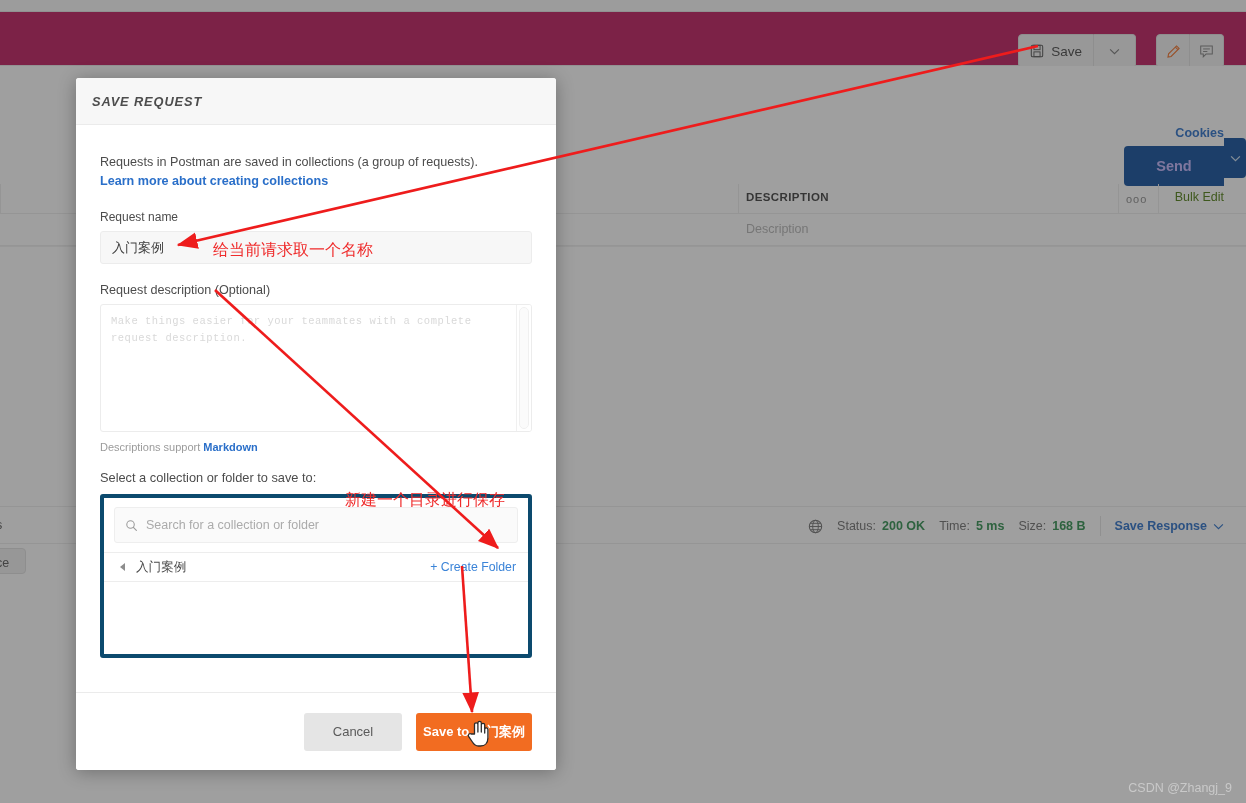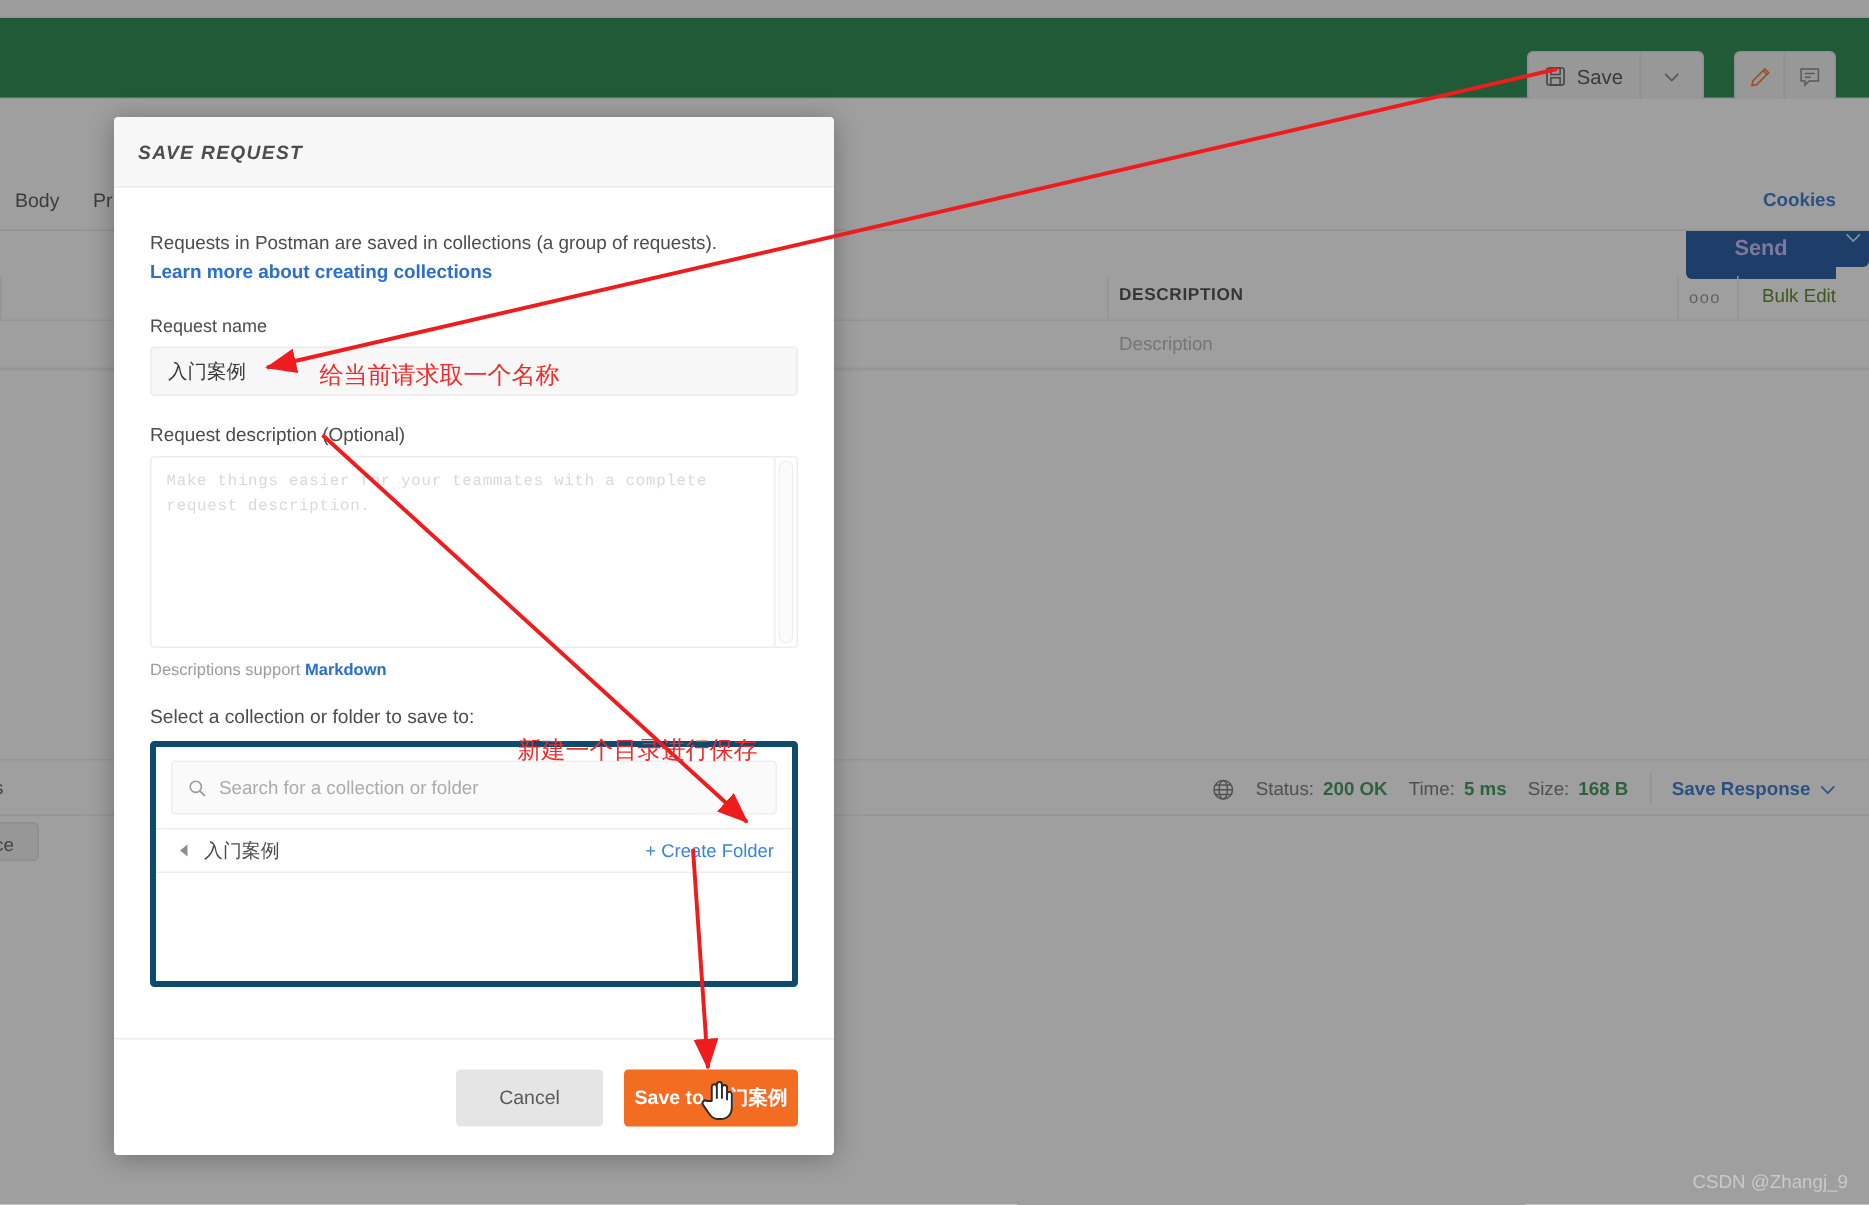--- a/index.html
+++ b/index.html
@@ -13,21 +13,21 @@
   }
 
   
   #app-bg { position:absolute; inset:0; background:#ffffff; }
 
   .bg-topstrip { position:absolute; left:0; top:0; width:1246px; height:12px;
                  background:#fafafa; border-bottom:1px solid #e6e6e6; }
 
   
   .bg-toolbar { position:absolute; left:0; top:12px; width:1246px; height:54px;
-                background:#15803d; border-bottom:1px solid #e8e8e8; }
+                background:#be185d; border-bottom:1px solid #e8e8e8; }
 
   .save-btn { position:absolute; right:152px; top:22px; height:34px;
               display:flex; align-items:center; gap:7px;
               padding:0 11px; background:#f3f3f3; border:1px solid #e0e0e0;
               border-radius:4px 0 0 4px; font-size:13.5px; color:#454545; }
   .save-caret { position:absolute; right:110px; top:22px; height:34px; width:42px;
                 background:#f3f3f3; border:1px solid #e0e0e0; border-left:none;
                 border-radius:0 4px 4px 0; display:flex; align-items:center; justify-content:center; }
   .icon-btn-group { position:absolute; right:22px; top:22px; height:34px; display:flex; }
   .icon-btn { width:34px; height:34px; background:#f3f3f3; border:1px solid #e0e0e0;
@@ -205,24 +205,20 @@
     <div class="send-btn">
       <span>Send</span>
     </div>
     <div class="send-caret">
       <svg width="11" height="7" viewBox="0 0 12 8">
         <path d="M1 1.5 L6 6.5 L11 1.5" fill="none" stroke="#cfe0f2" stroke-width="1.4"></path>
       </svg>
     </div>
   </div>
 
-  <div class="bg-tabs">
-    <div class="bg-tab" style="left:10px">Body</div>
-    <div class="bg-tab" style="left:62px">Pr</div>
-  </div>
   <div class="cookies-link">Cookies</div>
 
   <div class="bg-thead">
     <div class="col-div" style="left:0px"></div>
     <div class="col-div" style="left:738px"></div>
     <div class="col-div" style="left:1118px"></div>
     <div class="col-div" style="left:1158px"></div>
     <div class="th-desc">DESCRIPTION</div>
     <div class="dots-btn">ooo</div>
     <div class="bulk-edit">Bulk Edit</div>

